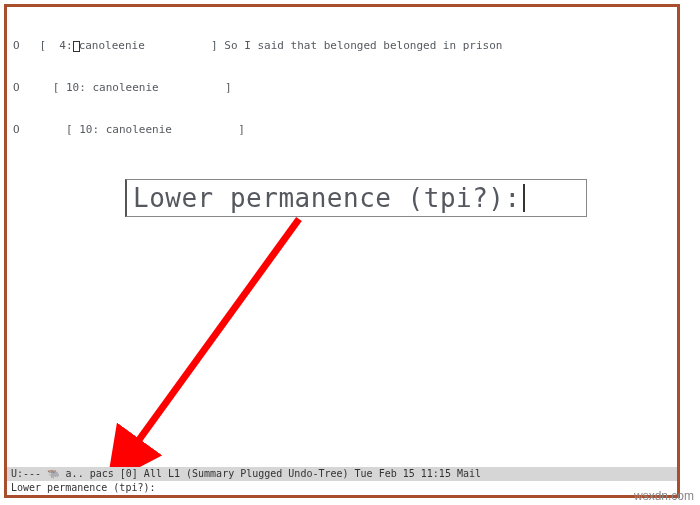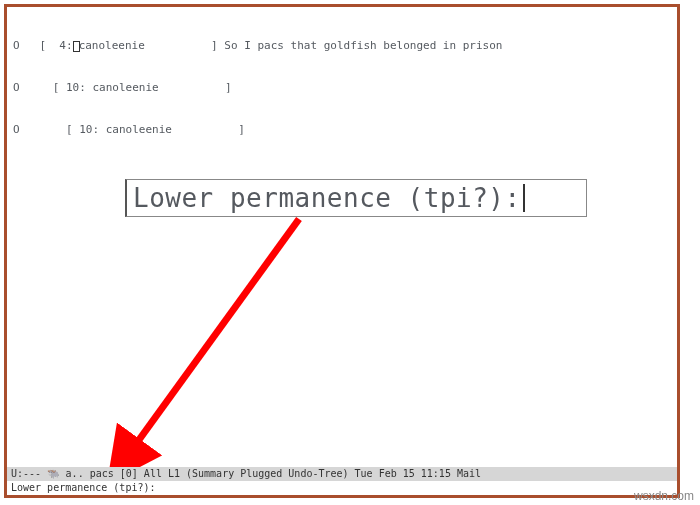--- a/index.html
+++ b/index.html
@@ -102,21 +102,21 @@
       font-size: 12px;
       color: #888;
     }
   </style>
 </head>
 <body>
 
 <div class="frame">
 
   <div class="thread-list">
-    <span class="thread-row"><span class="flag">O</span><span>   </span><span class="bracket">[</span><span class="count">  4:</span><span class="cursor-box"></span><span class="user">canoleenie          </span><span class="bracket">]</span><span class="subject"> So I pacs that goldfish belonged in prison</span></span>
+    <span class="thread-row"><span class="flag">O</span><span>   </span><span class="bracket">[</span><span class="count">  4:</span><span class="cursor-box"></span><span class="user">canoleenie          </span><span class="bracket">]</span><span class="subject"> So I said that belonged belonged in prison</span></span>
     <span class="thread-row"><span class="flag">O</span><span>     </span><span class="bracket">[</span><span class="count"> 10:</span><span class="user"> canoleenie          </span><span class="bracket">]</span></span>
     <span class="thread-row"><span class="flag">O</span><span>       </span><span class="bracket">[</span><span class="count"> 10:</span><span class="user"> canoleenie          </span><span class="bracket">]</span></span>
   </div>
 
   <div class="magnified">
     <span>Lower permanence (tpi?): </span>
       <span class="mcursor"></span>
   </div>
 
   <svg class="arrow-svg" viewBox="0 0 676 494">

